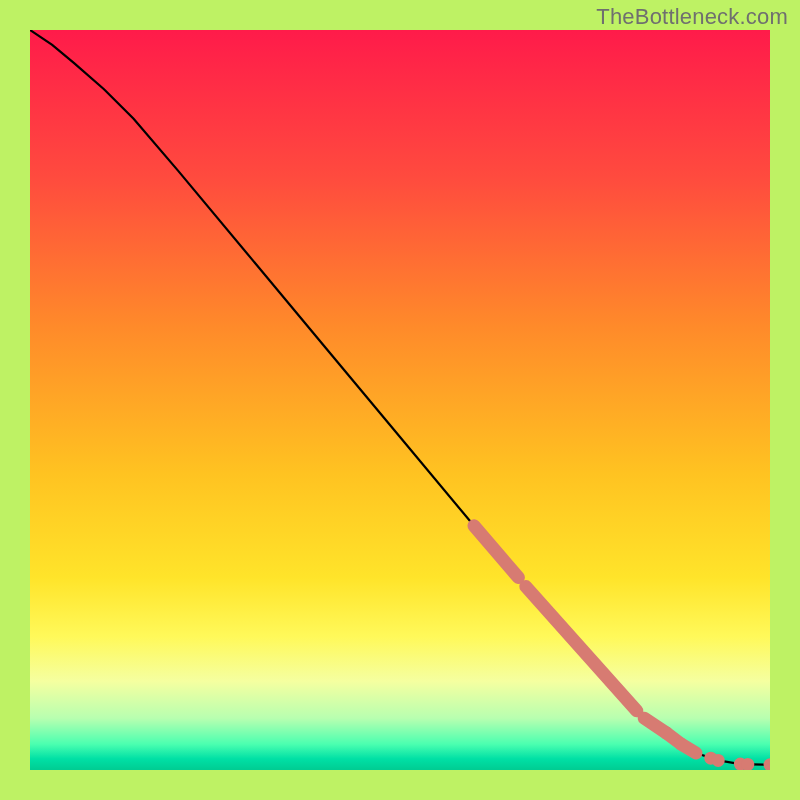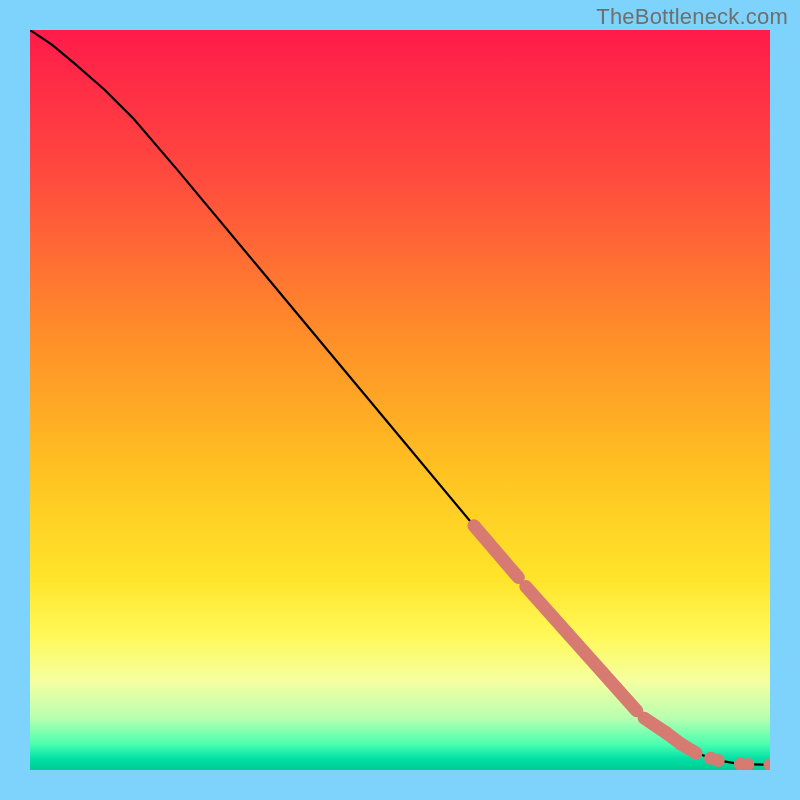--- a/index.html
+++ b/index.html
@@ -8,21 +8,21 @@
     width: 800px;
     height: 800px;
     overflow: hidden;
     background: #000;
     font-family: Arial, Helvetica, sans-serif;
   }
   .frame {
     position: relative;
     width: 800px;
     height: 800px;
-    background: #7dd3fc;
+    background: #bef264;
   }
   .attribution {
     position: absolute;
     top: 4px;
     right: 12px;
     color: #6f6f6f;
     font-size: 22px;
     letter-spacing: 0.2px;
     font-weight: 400;
     z-index: 10;

